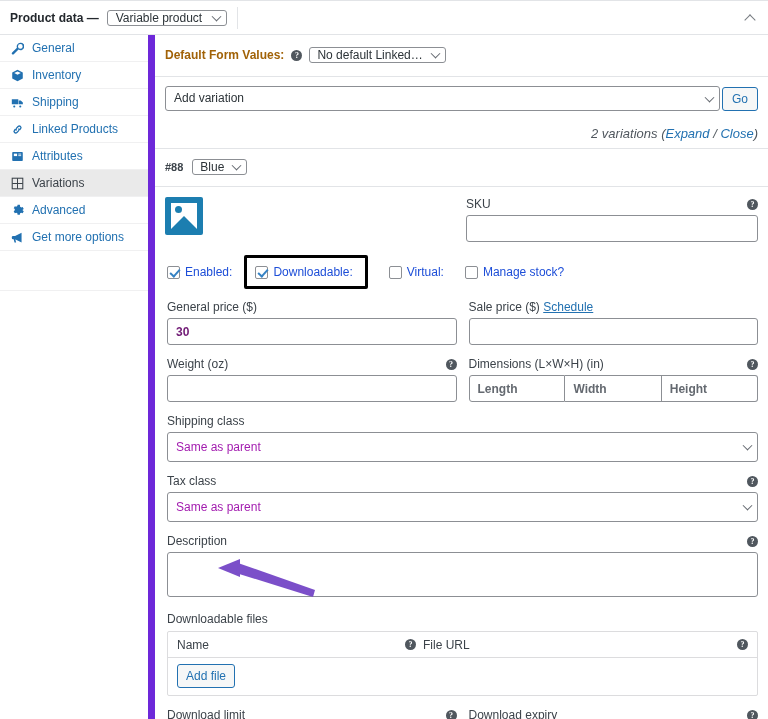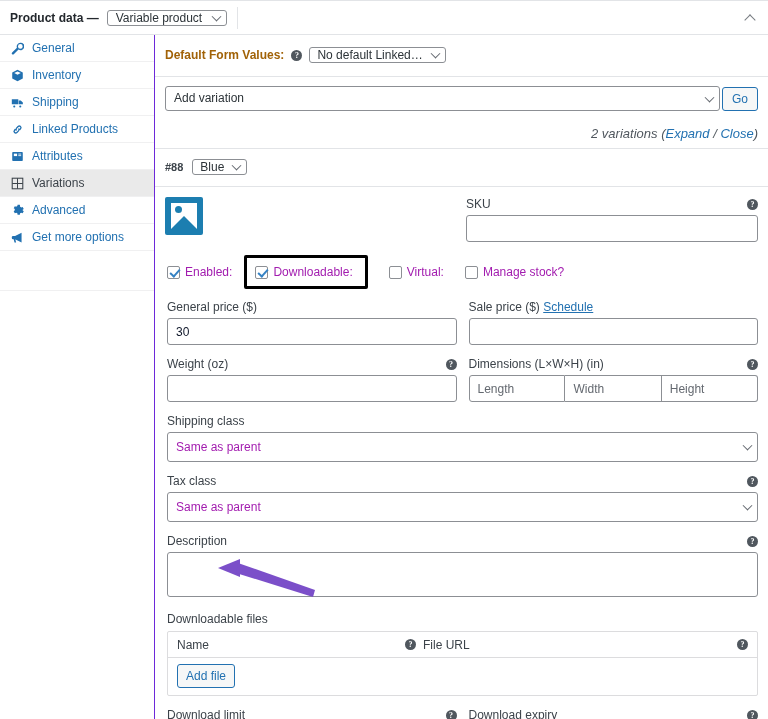--- a/index.html
+++ b/index.html
@@ -73,21 +73,21 @@
   }
 
   
   .panel-body { display: flex; height: 684px; }
 
   
   .sidebar {
     width: 155px;
     flex: 0 0 155px;
     background: #fff;
-    border-right: 1px solid #6d28d9;
+    border-right: 7px solid #6d28d9;
     padding-top: 0;
   }
   .side-item {
     display: flex;
     align-items: center;
     gap: 8px;
     height: 27px;
     padding: 0 8px 0 10px;
     font-size: 12px;
     color: #2271b1;
@@ -203,33 +203,34 @@
   }
   .sku-block { margin-left: auto; width: 292px; }
   .fld-label {
     display: flex; align-items: center; justify-content: space-between;
     font-size: 12px; color: #3c434a; margin-bottom: 4px;
   }
   .fld-label .lbl-text { white-space: nowrap; }
   .txt {
     width: 100%; height: 27px;
     border: 1px solid #8c8f94; border-radius: 3px; background: #fff;
-    font-size: 12px; color: #0f172a;
+    font-size: 12px; color: #701a75;
     padding: 0 8px;
     font-family: "Liberation Sans", sans-serif;
+    font-weight: bold;
   }
   .txt::placeholder { color: #646970; }
 
   
   .cb-row {
     display: flex; align-items: center;
     padding: 13px 0 11px 2px;
     gap: 0;
   }
-  .cb-item { display: flex; align-items: center; gap: 5px; font-size: 12px; color: #a21caf; }
+  .cb-item { display: flex; align-items: center; gap: 5px; font-size: 12px; color: #1d4ed8; }
   .cb-item + .cb-item { margin-left: 21px; }
   .cb-item.boxed {
     border: 3px solid #000000;
     margin-left: 12px;
     padding: 7px 12px 7px 8px;
     border-radius: 2px;
   }
   .cbx {
     width: 13px; height: 13px;
     border: 1px solid #8c8f94; border-radius: 2px; background: #fff;

